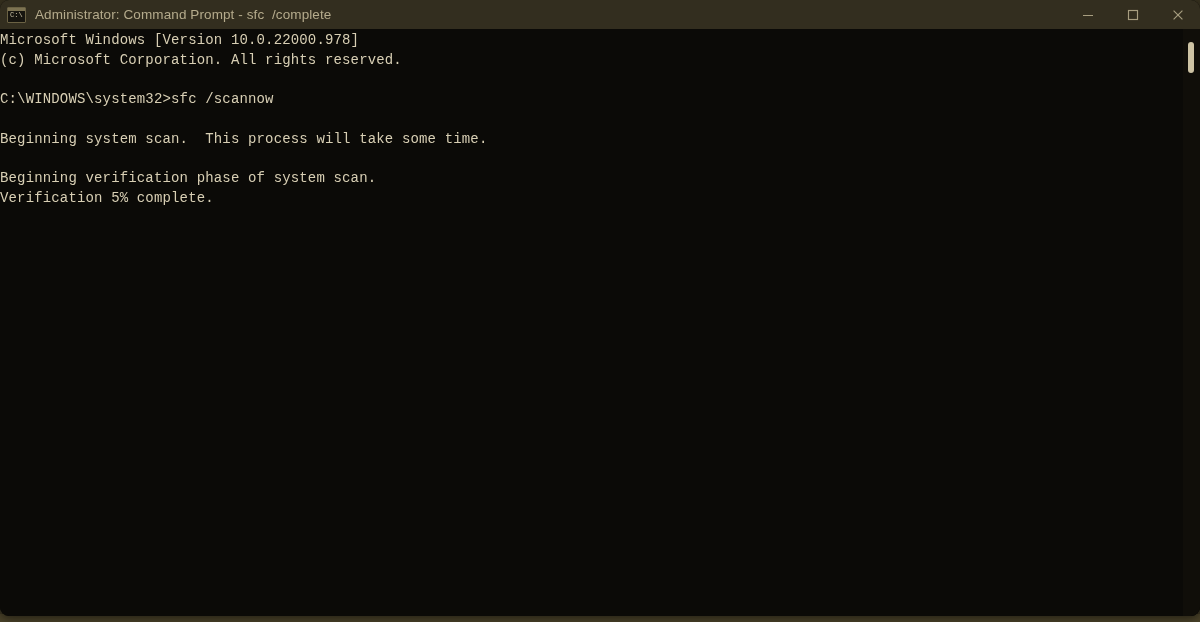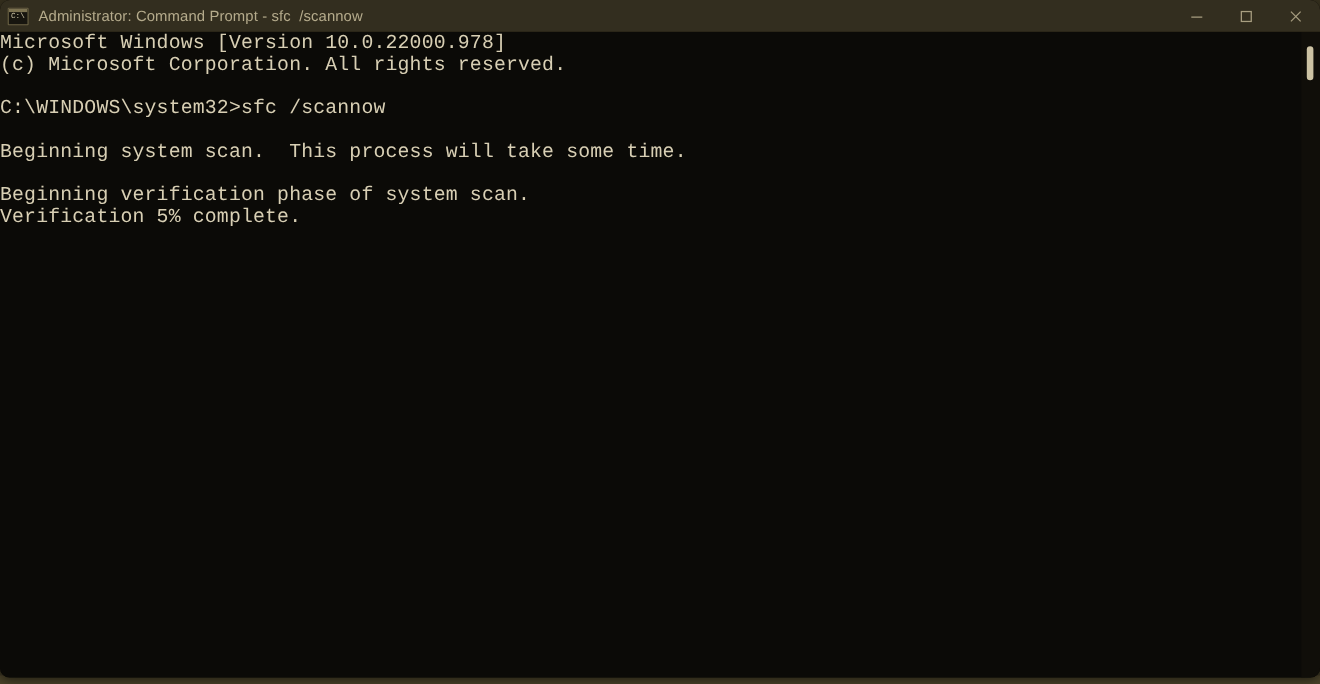--- a/index.html
+++ b/index.html
@@ -139,21 +139,21 @@
     background: #0b0a07;
     overflow: hidden;
   }
   #terminal-text {
     position: absolute;
     left: 0;
     top: 0;
     margin: 0;
     padding: 2px 0 0 0;
     font-family: "Liberation Mono", monospace;
-    font-size: 18px;
+    font-size: 14px;
     line-height: 19.75px;
     color: #d8cfb4;
     white-space: pre;
     letter-spacing: 0.15px;
   }
 
   
   #terminal-scrollbar {
     position: absolute;
     right: 0;
@@ -181,21 +181,21 @@
   </div>
   <div id="taskbar-strip"></div>
 </div>
 
 <div id="console-window">
 
   <div id="title-bar">
     <div id="title-icon">
       <span class="glyph">C:\</span>
     </div>
-    <div id="title-text">Administrator: Command Prompt - sfc  /scannow</div>
+    <div id="title-text">Administrator: Command Prompt - sfc  /complete</div>
 
     <div id="window-controls">
       <div class="win-btn">
         <svg width="14" height="14" viewBox="0 0 14 14">
           <line class="stroke" x1="2" y1="7.5" x2="12" y2="7.5"></line>
         </svg>
       </div>
       <div class="win-btn">
         <svg width="14" height="14" viewBox="0 0 14 14">
           <rect class="stroke" x="2.5" y="2.5" width="9" height="9"></rect>

